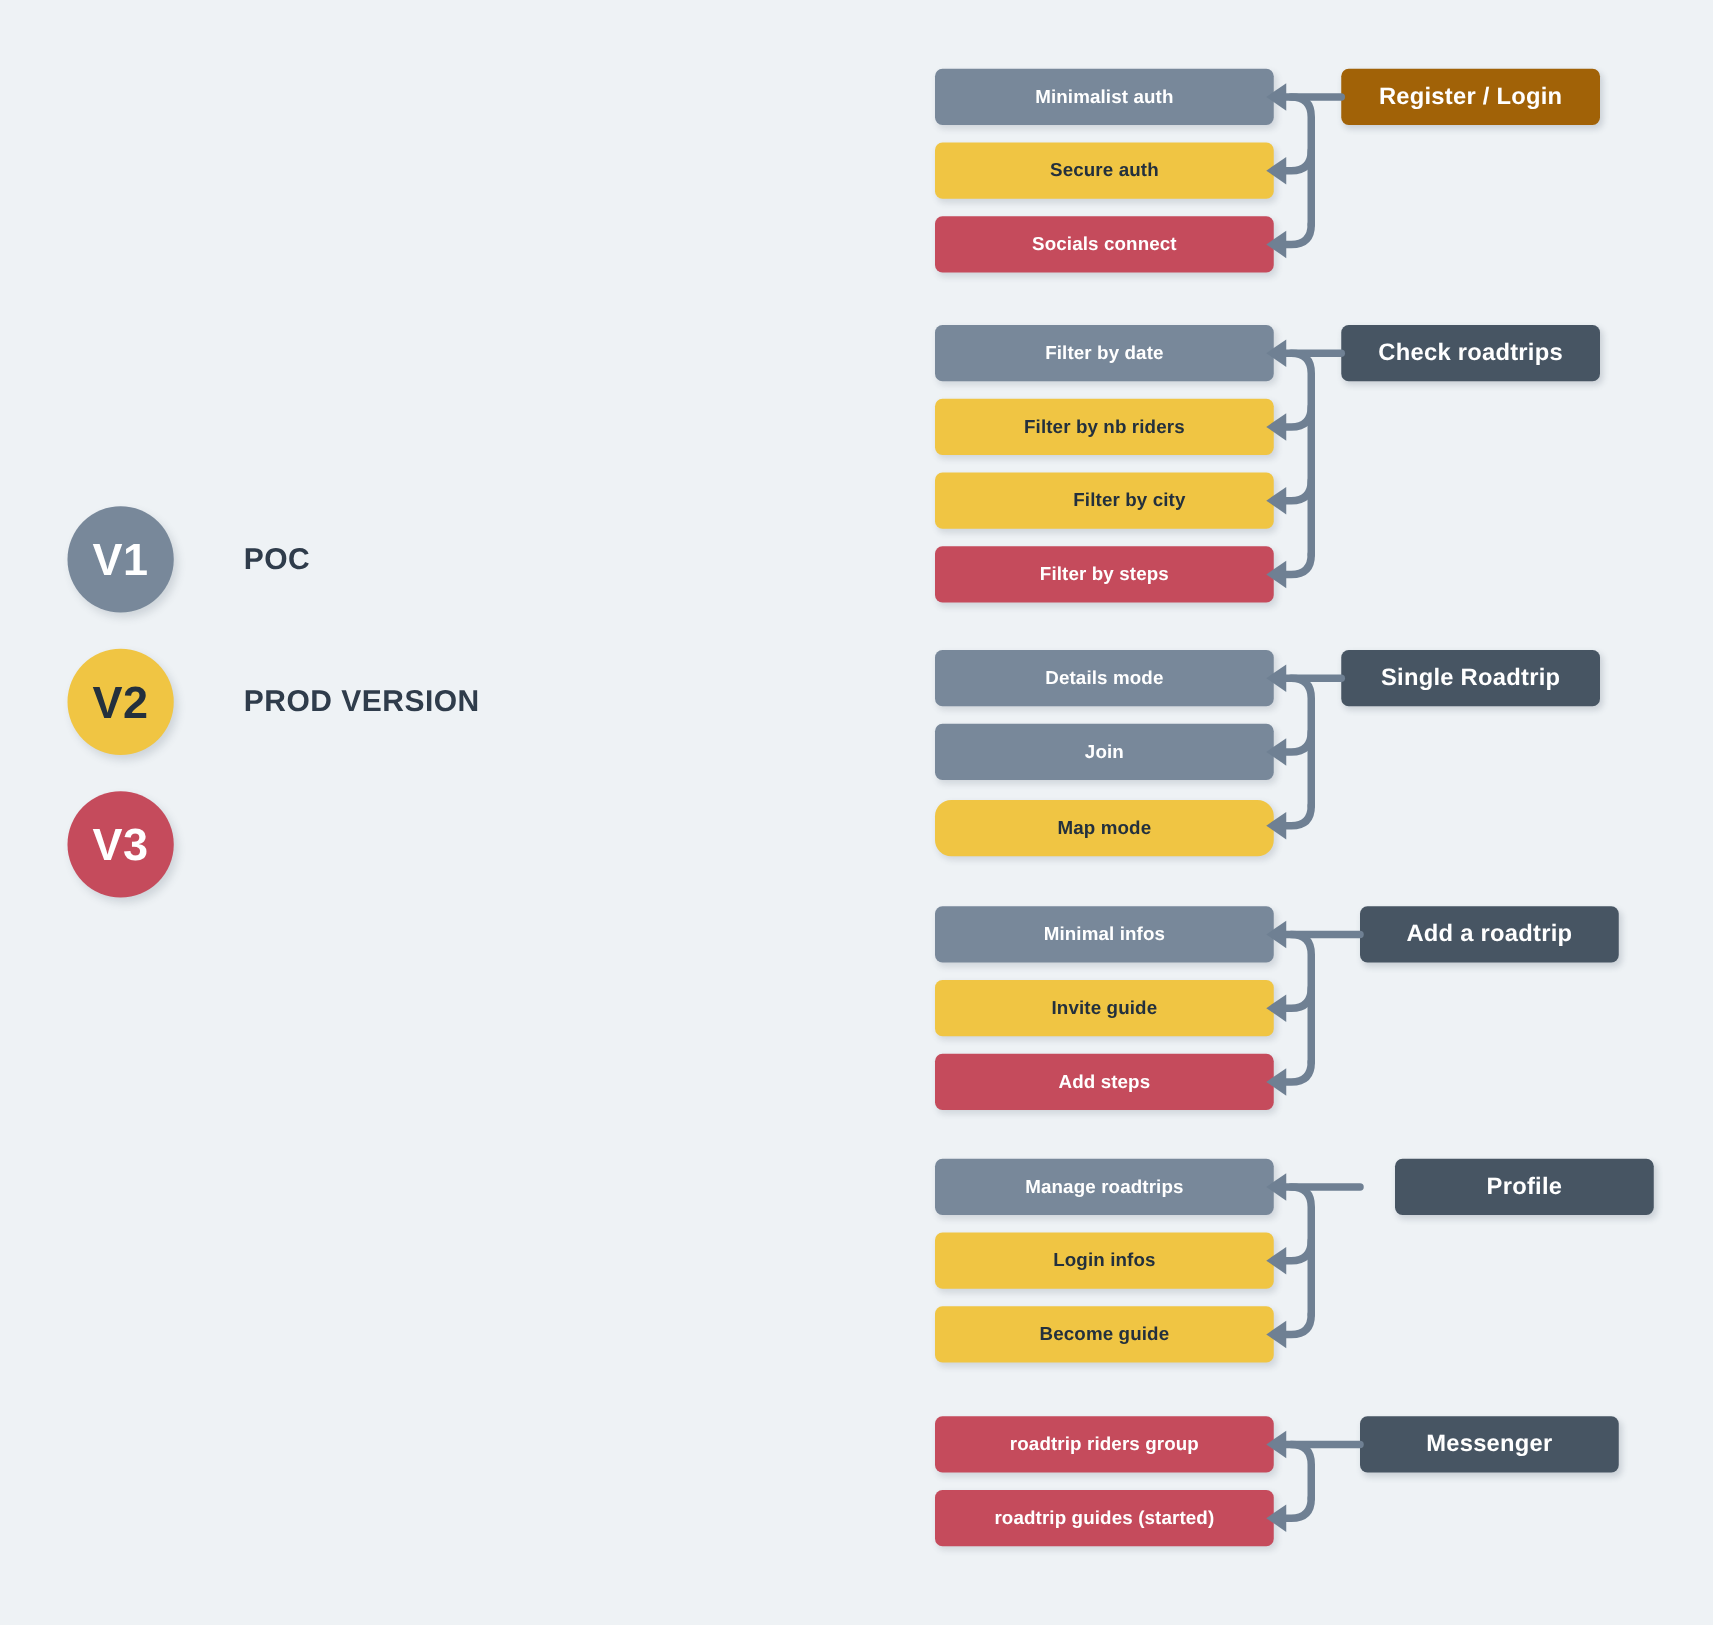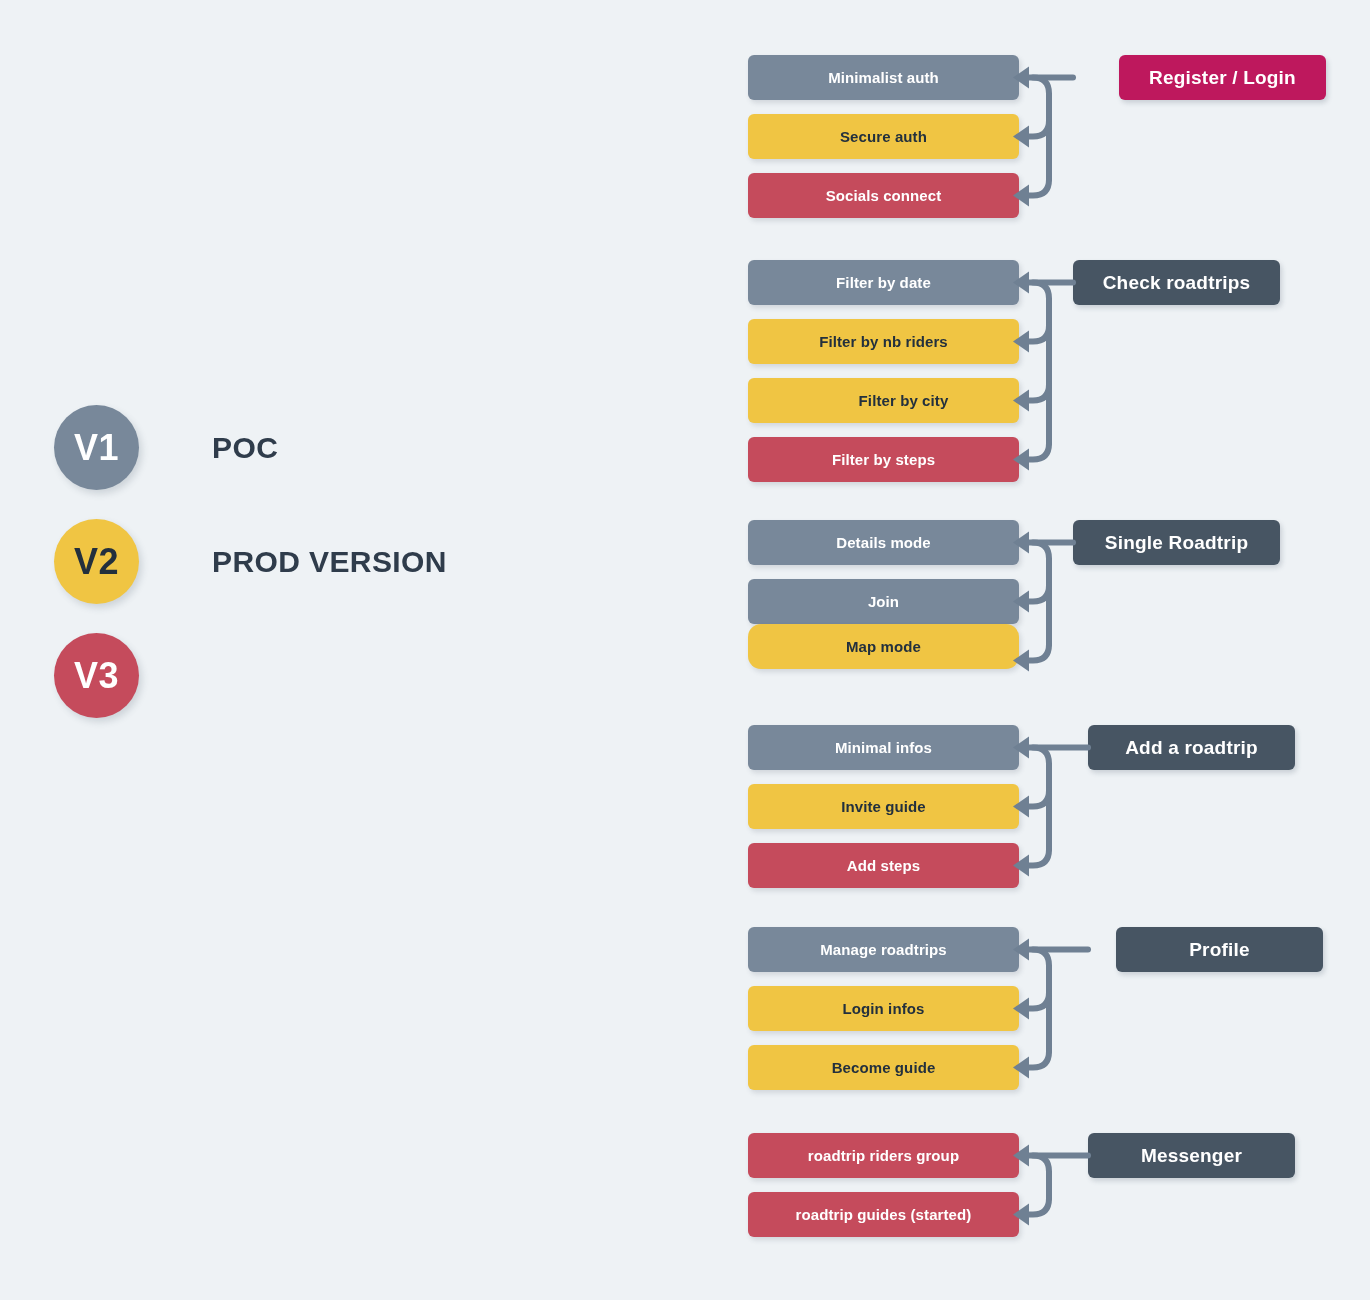--- a/index.html
+++ b/index.html
@@ -35,22 +35,22 @@
     flex: 0 0 85px;
     display: flex;
     align-items: center;
     justify-content: center;
     font-size: 36px;
     font-weight: bold;
     letter-spacing: 0.5px;
     box-shadow: 3px 4px 7px rgba(60,75,95,0.18);
   }
   .legend-label {
-    margin-left: 73px;
-    font-size: 30px;
+    margin-left: 56px;
+    font-size: 24px;
     font-weight: bold;
     color: #2f3c4b;
     letter-spacing: 0.4px;
     white-space: nowrap;
   }
 
   
   #diagram {
     position: absolute;
     left: 0;
@@ -117,21 +117,21 @@
     </div>
     <div class="legend-row">
       <div class="legend-badge v3">V3</div>
     </div>
   </div>
 <div id="diagram">
     <div class="group" style="top: 0px;">
       <div class="child-box v1" style="top: 55px;">Minimalist auth</div>
       <div class="child-box v2" style="top: 114px;">Secure auth</div>
       <div class="child-box v3" style="top: 173px;">Socials connect</div>
-      <div class="parent-box" style="left: 1119px; width: 207px; top: 55px; background: #be185d;">Register / Login</div>
+      <div class="parent-box" style="left: 1073px; width: 207px; top: 55px; background: #a16207;">Register / Login</div>
       <svg class="connector" width="77" height="183" style="top: 45px;">
         <path d="M 19 32.5 L 73 32.5" stroke="#6f8093" stroke-width="6" fill="none" stroke-linecap="round"></path>
         <path d="M 33 32.5 Q 49 32.5 49 48.5 L 49 134.5" stroke="#6f8093" stroke-width="6" fill="none" stroke-linecap="round"></path>
         <path d="M 49 75.5 Q 49 91.5 33 91.5 L 19 91.5" stroke="#6f8093" stroke-width="6" fill="none" stroke-linecap="round"></path>
         <path d="M 49 134.5 Q 49 150.5 33 150.5 L 19 150.5" stroke="#6f8093" stroke-width="6" fill="none" stroke-linecap="round"></path>
         <polygon points="13,32.5 29,21.5 29,43.5" fill="#6f8093"></polygon>
         <polygon points="13,91.5 29,80.5 29,102.5" fill="#6f8093"></polygon>
         <polygon points="13,150.5 29,139.5 29,161.5" fill="#6f8093"></polygon>
       </svg>
     </div>
@@ -149,21 +149,21 @@
         <path d="M 49 193.5 Q 49 209.5 33 209.5 L 19 209.5" stroke="#6f8093" stroke-width="6" fill="none" stroke-linecap="round"></path>
         <polygon points="13,32.5 29,21.5 29,43.5" fill="#6f8093"></polygon>
         <polygon points="13,91.5 29,80.5 29,102.5" fill="#6f8093"></polygon>
         <polygon points="13,150.5 29,139.5 29,161.5" fill="#6f8093"></polygon>
         <polygon points="13,209.5 29,198.5 29,220.5" fill="#6f8093"></polygon>
       </svg>
     </div>
     <div class="group" style="top: 0px;">
       <div class="child-box v1" style="top: 520px;">Details mode</div>
       <div class="child-box v1" style="top: 579px;">Join</div>
-      <div class="child-box v2" style="top: 624px; border-radius: 13px;">Map mode</div>
+      <div class="child-box v2" style="top: 640px; border-radius: 13px;">Map mode</div>
       <div class="parent-box" style="left: 1073px; width: 207px; top: 520px; background: rgb(71, 85, 99);">Single Roadtrip</div>
       <svg class="connector" width="77" height="183" style="top: 510px;">
         <path d="M 19 32.5 L 73 32.5" stroke="#6f8093" stroke-width="6" fill="none" stroke-linecap="round"></path>
         <path d="M 33 32.5 Q 49 32.5 49 48.5 L 49 134.5" stroke="#6f8093" stroke-width="6" fill="none" stroke-linecap="round"></path>
         <path d="M 49 75.5 Q 49 91.5 33 91.5 L 19 91.5" stroke="#6f8093" stroke-width="6" fill="none" stroke-linecap="round"></path>
         <path d="M 49 134.5 Q 49 150.5 33 150.5 L 19 150.5" stroke="#6f8093" stroke-width="6" fill="none" stroke-linecap="round"></path>
         <polygon points="13,32.5 29,21.5 29,43.5" fill="#6f8093"></polygon>
         <polygon points="13,91.5 29,80.5 29,102.5" fill="#6f8093"></polygon>
         <polygon points="13,150.5 29,139.5 29,161.5" fill="#6f8093"></polygon>
       </svg>

